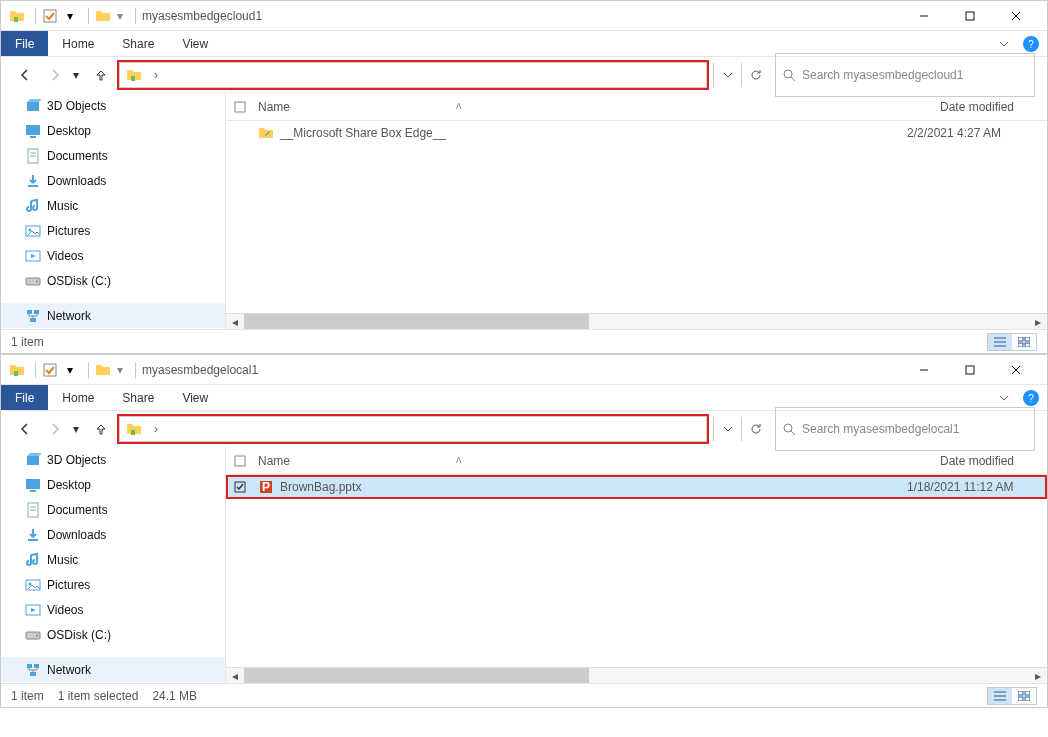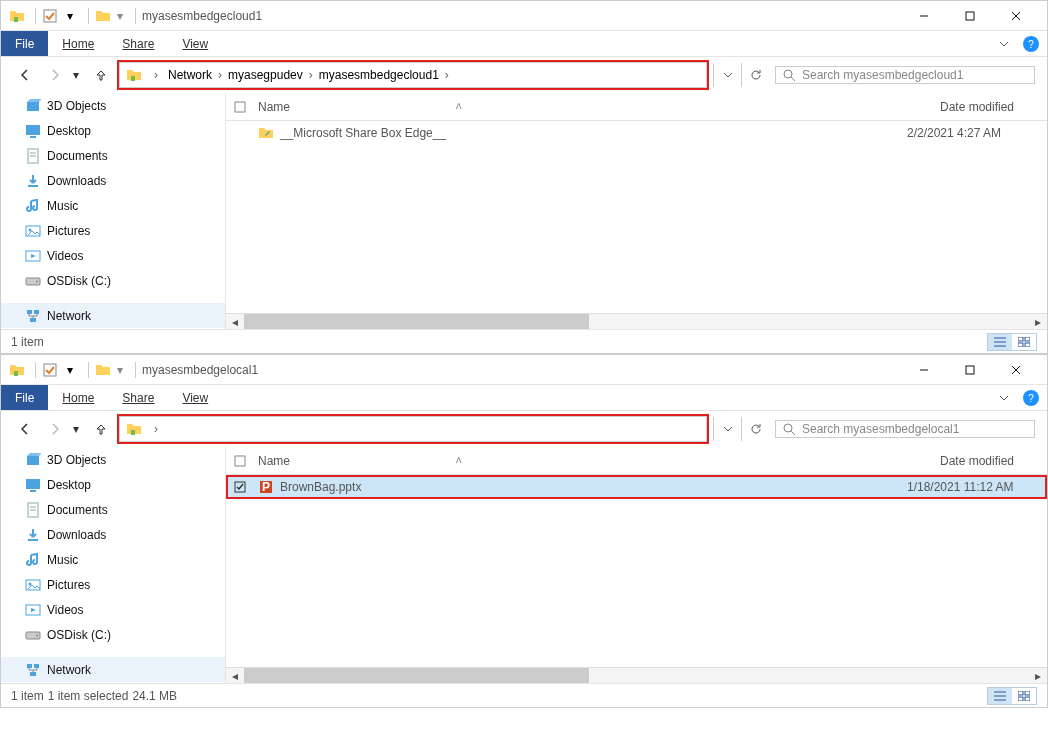--- a/index.html
+++ b/index.html
@@ -11,37 +11,37 @@
 .tb-icon { width: 16px; height: 16px; margin-right: 4px; display: inline-flex; align-items: center; justify-content: center; }
 .tb-sep { width: 1px; height: 16px; background: #ccc; margin: 0 6px; }
 .tb-title { color: #555; }
 .tb-spacer { flex: 1; }
 .tb-sys { display: flex; }
 .tb-btn { width: 46px; height: 30px; display: flex; align-items: center; justify-content: center; color: #111; }
 
 
 .menubar { height: 26px; display: flex; align-items: stretch; border-bottom: 1px solid #e5e5e5; }
 .menu-file { background: #2b579a; color: #fff; display: flex; align-items: center; padding: 0 14px; text-align: center; }
-.menu-item { display: flex; align-items: center; padding: 0 14px; color: #333; text-decoration: underline; }
+.menu-item { display: flex; align-items: center; padding: 0 14px; color: #333; }
 .menu-spacer { flex: 1; }
 .menu-drop { width: 30px; display: flex; align-items: center; justify-content: center; color: #555; }
 .help-icon { width: 16px; height: 16px; background: #1e90ff; border-radius: 50%; color: #fff; display: flex; align-items: center; justify-content: center; font-size: 10px; margin: 5px 8px 0 4px; }
 
 
 .addrbar { height: 36px; display: flex; align-items: center; padding: 0 12px; gap: 6px; }
 .navbtn { width: 24px; height: 24px; display: flex; align-items: center; justify-content: center; color: #333; }
 .navbtn.disabled { color: #bbb; }
 .hdrop { width: 10px; color: #333; }
 .addr-box { flex: 1; height: 26px; border: 1px solid #ccc; background: #fff; display: flex; align-items: center; padding: 0 6px; gap: 4px; }
 .addr-box.highlight { outline: 2px solid #e02020; outline-offset: 0; }
 .crumb { color: #000; padding: 0 2px; }
 .crumb-sep { color: #666; padding: 0 4px; }
 .addr-end { display: flex; align-items: center; }
 .addr-drop, .addr-refresh { width: 28px; height: 24px; display: flex; align-items: center; justify-content: center; border-left: 1px solid #ccc; color: #555; }
-.search { width: 260px; height: 18px; border: 1px solid #ccc; display: flex; align-items: center; padding: 0 6px; color: #777; gap: 6px; }
+.search { width: 260px; height: 44px; border: 1px solid #ccc; display: flex; align-items: center; padding: 0 6px; color: #777; gap: 6px; }
 .search input { border: none; outline: none; flex: 1; color: #555; }
 .search input::placeholder { color: #888; }
 
 
 .content { display: flex; height: 236px; }
 .nav { width: 225px; overflow-y: auto; border-right: 1px solid #e5e5e5; }
 .nav-item { display: flex; align-items: center; height: 25px; padding-left: 24px; gap: 6px; color: #111; }
 .nav-item.network { background: #eaf3fb; margin-top: 10px; }
 .nav-ico { width: 16px; height: 16px; display: inline-flex; align-items: center; justify-content: center; }
 
@@ -55,21 +55,21 @@
 .row { display: flex; align-items: center; height: 24px; }
 .row.selected { background: #cde6f7; }
 .row.highlight { outline: 2px solid #e02020; outline-offset: -2px; }
 .row .col-name { display: flex; align-items: center; gap: 6px; padding-left: 4px; }
 .row .file-ico { width: 16px; height: 16px; display: inline-flex; align-items: center; justify-content: center; }
 .hscroll { height: 16px; background: #f5f5f5; border-top: 1px solid #ddd; display: flex; }
 .hscroll .thumb { background: #ccc; height: 100%; width: 42%; }
 .hscroll .btn { width: 18px; height: 100%; display: flex; align-items: center; justify-content: center; color: #555; }
 
 
-.status { height: 24px; display: flex; align-items: center; padding: 0 10px; border-top: 1px solid #e5e5e5; color: #555; gap: 4px; }
+.status { height: 24px; display: flex; align-items: center; padding: 0 10px; border-top: 1px solid #e5e5e5; color: #555; gap: 14px; }
 .status .spacer { flex: 1; }
 .view-toggle { display: flex; border: 1px solid #bcd; }
 .view-toggle > div { width: 24px; height: 16px; display: flex; align-items: center; justify-content: center; }
 .vt-a { background: #cfe4f5; }
 
 
 .svg-folder { fill: #ffd15c; }
 .svg-check { stroke: #e08030; fill: none; }
 </style>
 </head>
@@ -155,21 +155,20 @@
         </div>
 
     <div class="addr-box highlight">
       <span class="tb-icon">
             <svg width="16" height="16">
               <path class="svg-folder" d="M1 3h5l2 2h7v8H1z"></path>
               <rect x="5" y="9" width="4" height="5" fill="#6fbf4f"></rect>
             </svg>
           </span>
       <span class="crumb-sep">›</span>
-      <span class="crumbs"><span class="crumb">Network</span><span class="crumb-sep">›</span><span class="crumb">myasegpudev</span><span class="crumb-sep">›</span><span class="crumb">myasesmbedgecloud1</span><span class="crumb-sep">›</span></span>
       <span style="flex:1"></span>
     </div>
     <div class="addr-end">
       <div class="addr-drop">
             <svg width="10" height="10">
               <path d="M1 3l4 4 4-4" fill="none" stroke="#555"></path>
             </svg>
           </div>
       <div class="addr-refresh">
             <svg width="12" height="12">

